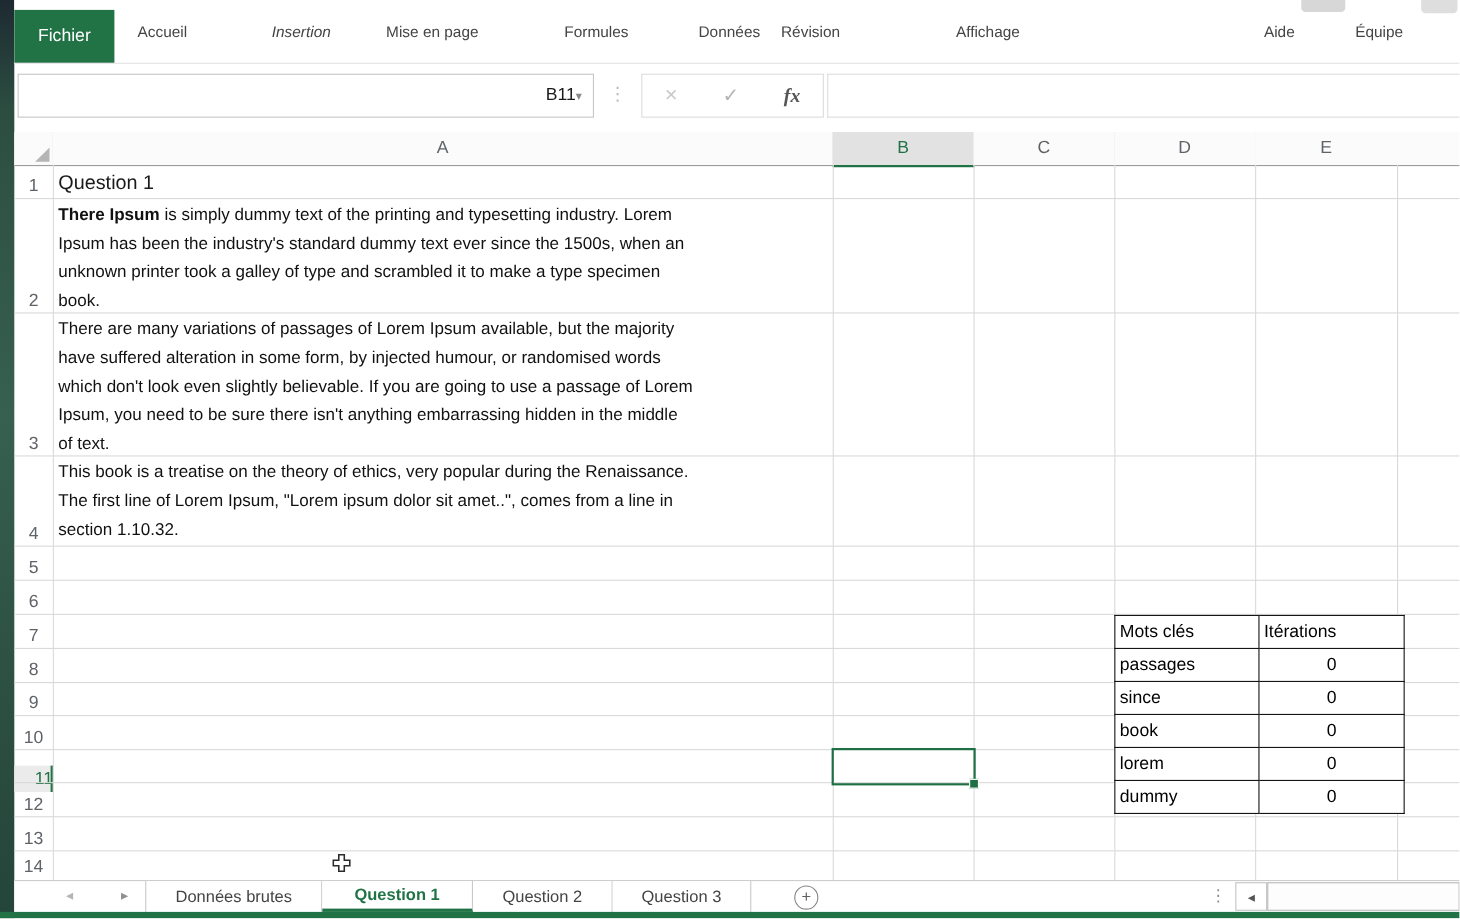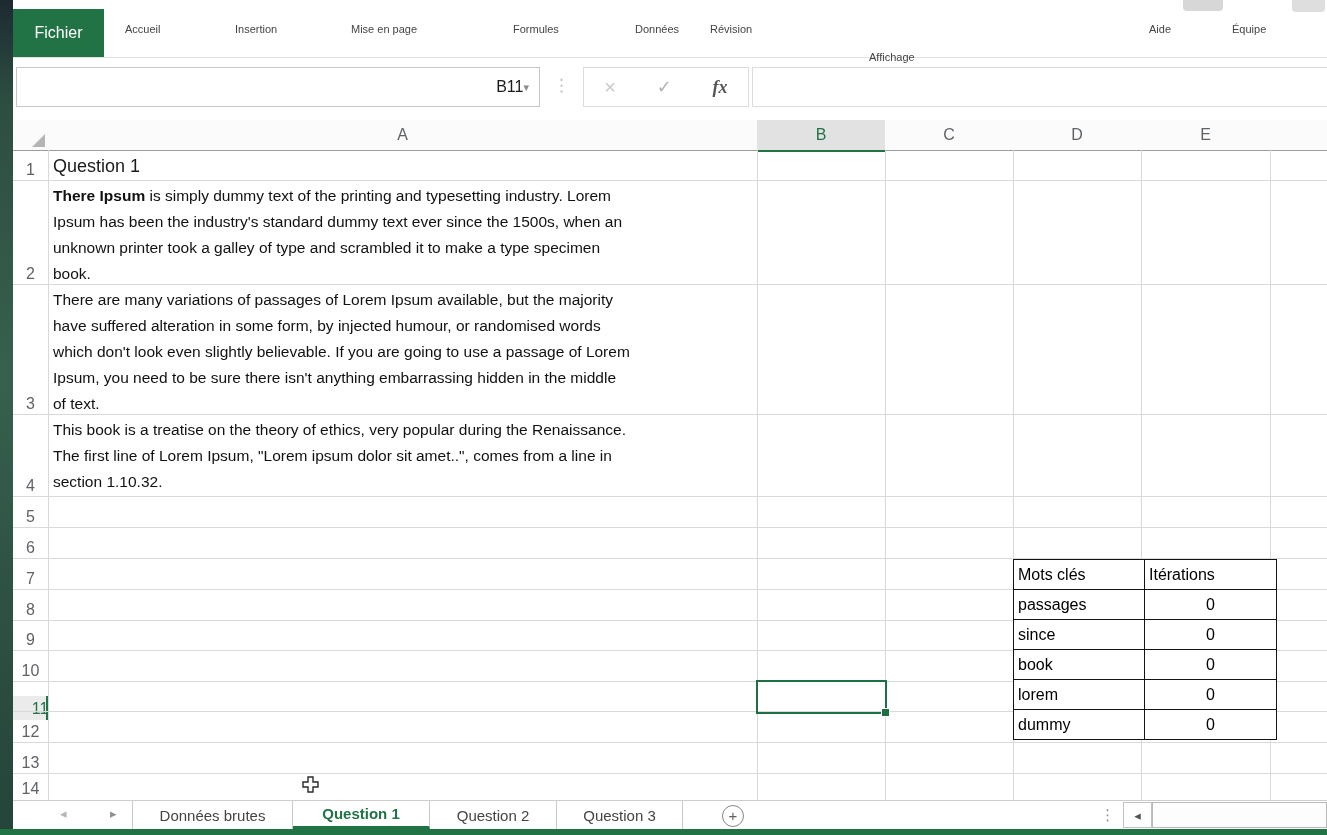--- a/index.html
+++ b/index.html
@@ -6,21 +6,21 @@
   #app{position:relative;width:1327px;height:835px;overflow:hidden;
        font-family:"Liberation Sans",sans-serif;background:#fff;}
   .abs{position:absolute;}
   
   .left-strip{left:0;top:0;width:13px;height:835px;
     background:linear-gradient(180deg,#1d2a31 0%,#2c4e41 12%,#37604e 45%,#2c5042 75%,#24453a 100%);}
   
   .ribbon{left:13px;top:0;width:1314px;height:57px;background:#fff;border-bottom:1px solid #e1e1e1;}
   .file-tab{left:13px;top:9px;width:91px;height:48px;background:#217346;color:#fff;
     display:flex;align-items:center;justify-content:center;font-size:16px;cursor:pointer;}
-  .rtab{top:0;height:57px;display:flex;align-items:center;font-size:11px;color:#444;cursor:pointer;}
+  .rtab{top:0;height:57px;display:flex;align-items:center;font-size:14px;color:#444;cursor:pointer;}
   .artifact{background:#d7d7d7;border-radius:4px;}
   
   .name-box{left:16px;top:67px;width:522px;height:38px;border:1px solid #c6c6c6;background:#fff;
     display:flex;align-items:center;font-size:16px;color:#1a1a1a;text-align:right;}
   .name-box .val{padding-left:14px;flex:1;}
   .nb-caret{color:#8a8a8a;font-size:11px;padding-right:10px;}
   .fdots{left:553px;top:69px;width:12px;height:34px;color:#bdbdbd;font-size:17px;line-height:34px;text-align:center;}
   .fx-group{left:583px;top:67px;width:164px;height:38px;border:1px solid #dcdcdc;background:#fff;
     display:flex;align-items:center;justify-content:space-around;}
   .fx-cancel{color:#c9c9c9;font-size:20px;}
@@ -72,26 +72,26 @@
 
 <div id="app">
 
   <div class="abs left-strip"></div>
 
   <div class="abs ribbon"></div>
   <div class="abs artifact" style="left:1183px;top:-4px;width:40px;height:15px;"></div>
   <div class="abs artifact" style="left:1292px;top:-6px;width:33px;height:18px;background:#dedede;"></div>
   <div class="abs file-tab">Fichier</div>
   <div class="abs rtab" style="left:125px;">Accueil</div>
-  <div class="abs rtab" style="left:235px;">Insertion</div>
+  <div class="abs rtab" style="left:247px;font-style:italic;">Insertion</div>
   <div class="abs rtab" style="left:351px;">Mise en page</div>
   <div class="abs rtab" style="left:513px;">Formules</div>
   <div class="abs rtab" style="left:635px;">Données</div>
   <div class="abs rtab" style="left:710px;">Révision</div>
-  <div class="abs rtab" style="left:869px;margin-top:28px;">Affichage</div>
+  <div class="abs rtab" style="left:869px;">Affichage</div>
   <div class="abs rtab" style="left:1149px;">Aide</div>
   <div class="abs rtab" style="left:1232px;">Équipe</div>
 
   <div class="abs name-box">
     <span class="val">B11</span>
     <span class="nb-caret">▾</span>
   </div>
   <div class="abs fdots">⋮</div>
   <div class="abs fx-group">
     <span class="fx-cancel">×</span>

